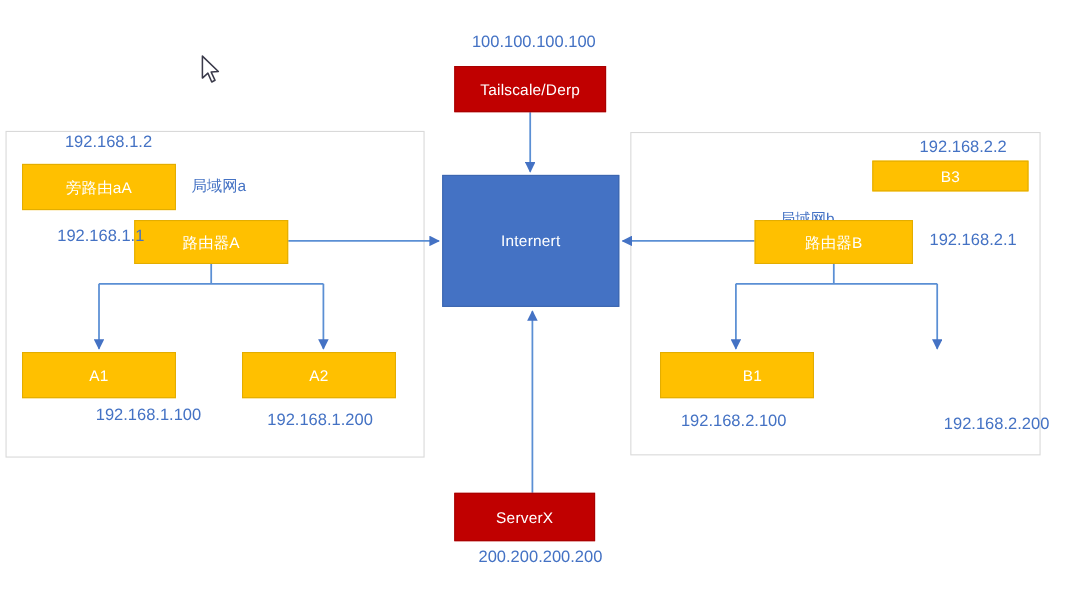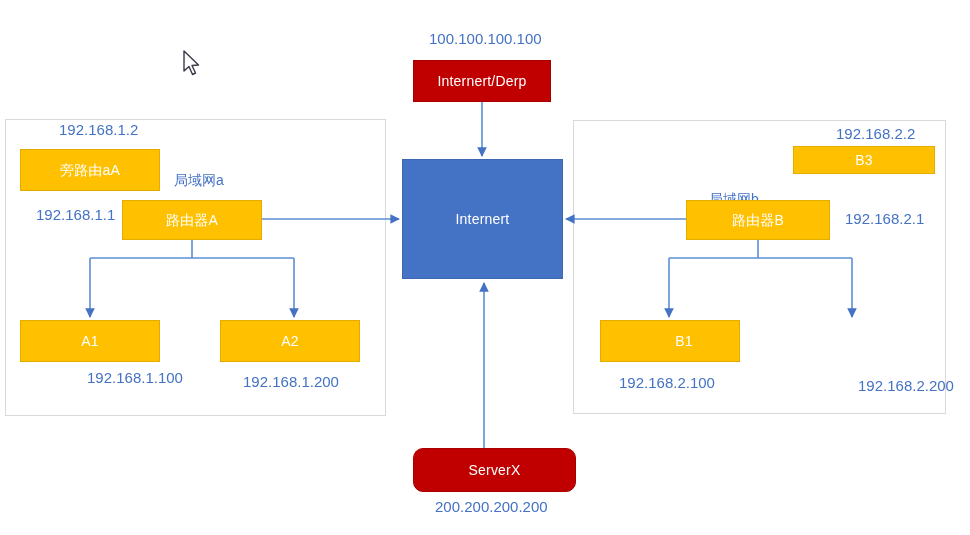--- a/index.html
+++ b/index.html
@@ -51,41 +51,41 @@
   
   #node-bypass-a  { left: 20px;  top: 149px; width: 140px; height: 42px; }
   #node-router-a  { left: 122px; top: 200px; width: 140px; height: 40px; }
   #node-a1        { left: 20px;  top: 320px; width: 140px; height: 42px; }
   #node-a2        { left: 220px; top: 320px; width: 140px; height: 42px; }
 
   #node-internet  { left: 402px; top: 159px; width: 161px; height: 120px;
                     font-size: 14px; }
 
   #node-tailscale { left: 413px; top: 60px;  width: 138px; height: 42px; }
-  #node-serverx   { left: 413px; top: 448px; width: 163px; height: 44px; border-radius: 10px; }
+  #node-serverx   { left: 413px; top: 448px; width: 128px; height: 44px; }
 
   #node-b3        { left: 793px; top: 146px; width: 142px; height: 28px; }
   #node-router-b  { left: 686px; top: 200px; width: 144px; height: 40px; }
   #node-b1        { left: 600px; top: 320px; width: 140px; height: 42px; padding-left: 28px; }
   #node-b2        { left: 783px; top: 320px; width: 140px; height: 42px; }
 
   
   .label {
     position: absolute;
     color: #4472C4;
     font-size: 15px;
     white-space: nowrap;
     user-select: none;
   }
   .label.lanname { font-size: 14px; }
 
   #label-tailscale-ip { left: 429px; top: 30px; }
   #label-bypass-a-ip  { left: 59px;  top: 121px; }
-  #label-lan-a        { left: 174px; top: 161px; margin-top: 11px; }
-  #label-router-a-ip  { left: 36px;  top: 206px; }
+  #label-lan-a        { left: 174px; top: 161px; }
+  #label-router-a-ip  { left: 52px;  top: 206px; }
   #label-a1-ip        { left: 44px;  top: 369px; margin-left: 43px; }
   #label-a2-ip        { left: 243px; top: 373px; }
 
   #label-b3-ip        { left: 836px; top: 125px; }
   #label-lan-b        { left: 709px; top: 191px; }
   #label-router-b-ip  { left: 845px; top: 210px; }
   #label-b1-ip        { left: 619px; top: 374px; }
   #label-b2-ip        { left: 858px; top: 377px; }
   #label-serverx-ip   { left: 435px; top: 498px; }
 
@@ -136,21 +136,21 @@
       <path d="M 90 258 L 90 317" marker-end="url(#arrow)"></path>
       <path d="M 294 258 L 294 317" marker-end="url(#arrow)"></path>
 
       <path d="M 758 240 L 758 258"></path>
       <path d="M 669 258 L 852 258"></path>
       <path d="M 669 258 L 669 317" marker-end="url(#arrow)"></path>
       <path d="M 852 258 L 852 317" marker-end="url(#arrow)"></path>
     </g>
   </svg>
 
-  <div id="node-tailscale" class="node red">Internert/Derp</div>
+  <div id="node-tailscale" class="node red">Tailscale/Derp</div>
   <div id="label-tailscale-ip" class="label">100.100.100.100</div>
 
   <div id="node-serverx" class="node red">ServerX</div>
   <div id="label-serverx-ip" class="label">200.200.200.200</div>
 
   <div id="node-internet" class="node blue">Internert</div>
 
   <div id="node-bypass-a" class="node orange">旁路由aA</div>
   <div id="label-bypass-a-ip" class="label">192.168.1.2</div>
 

